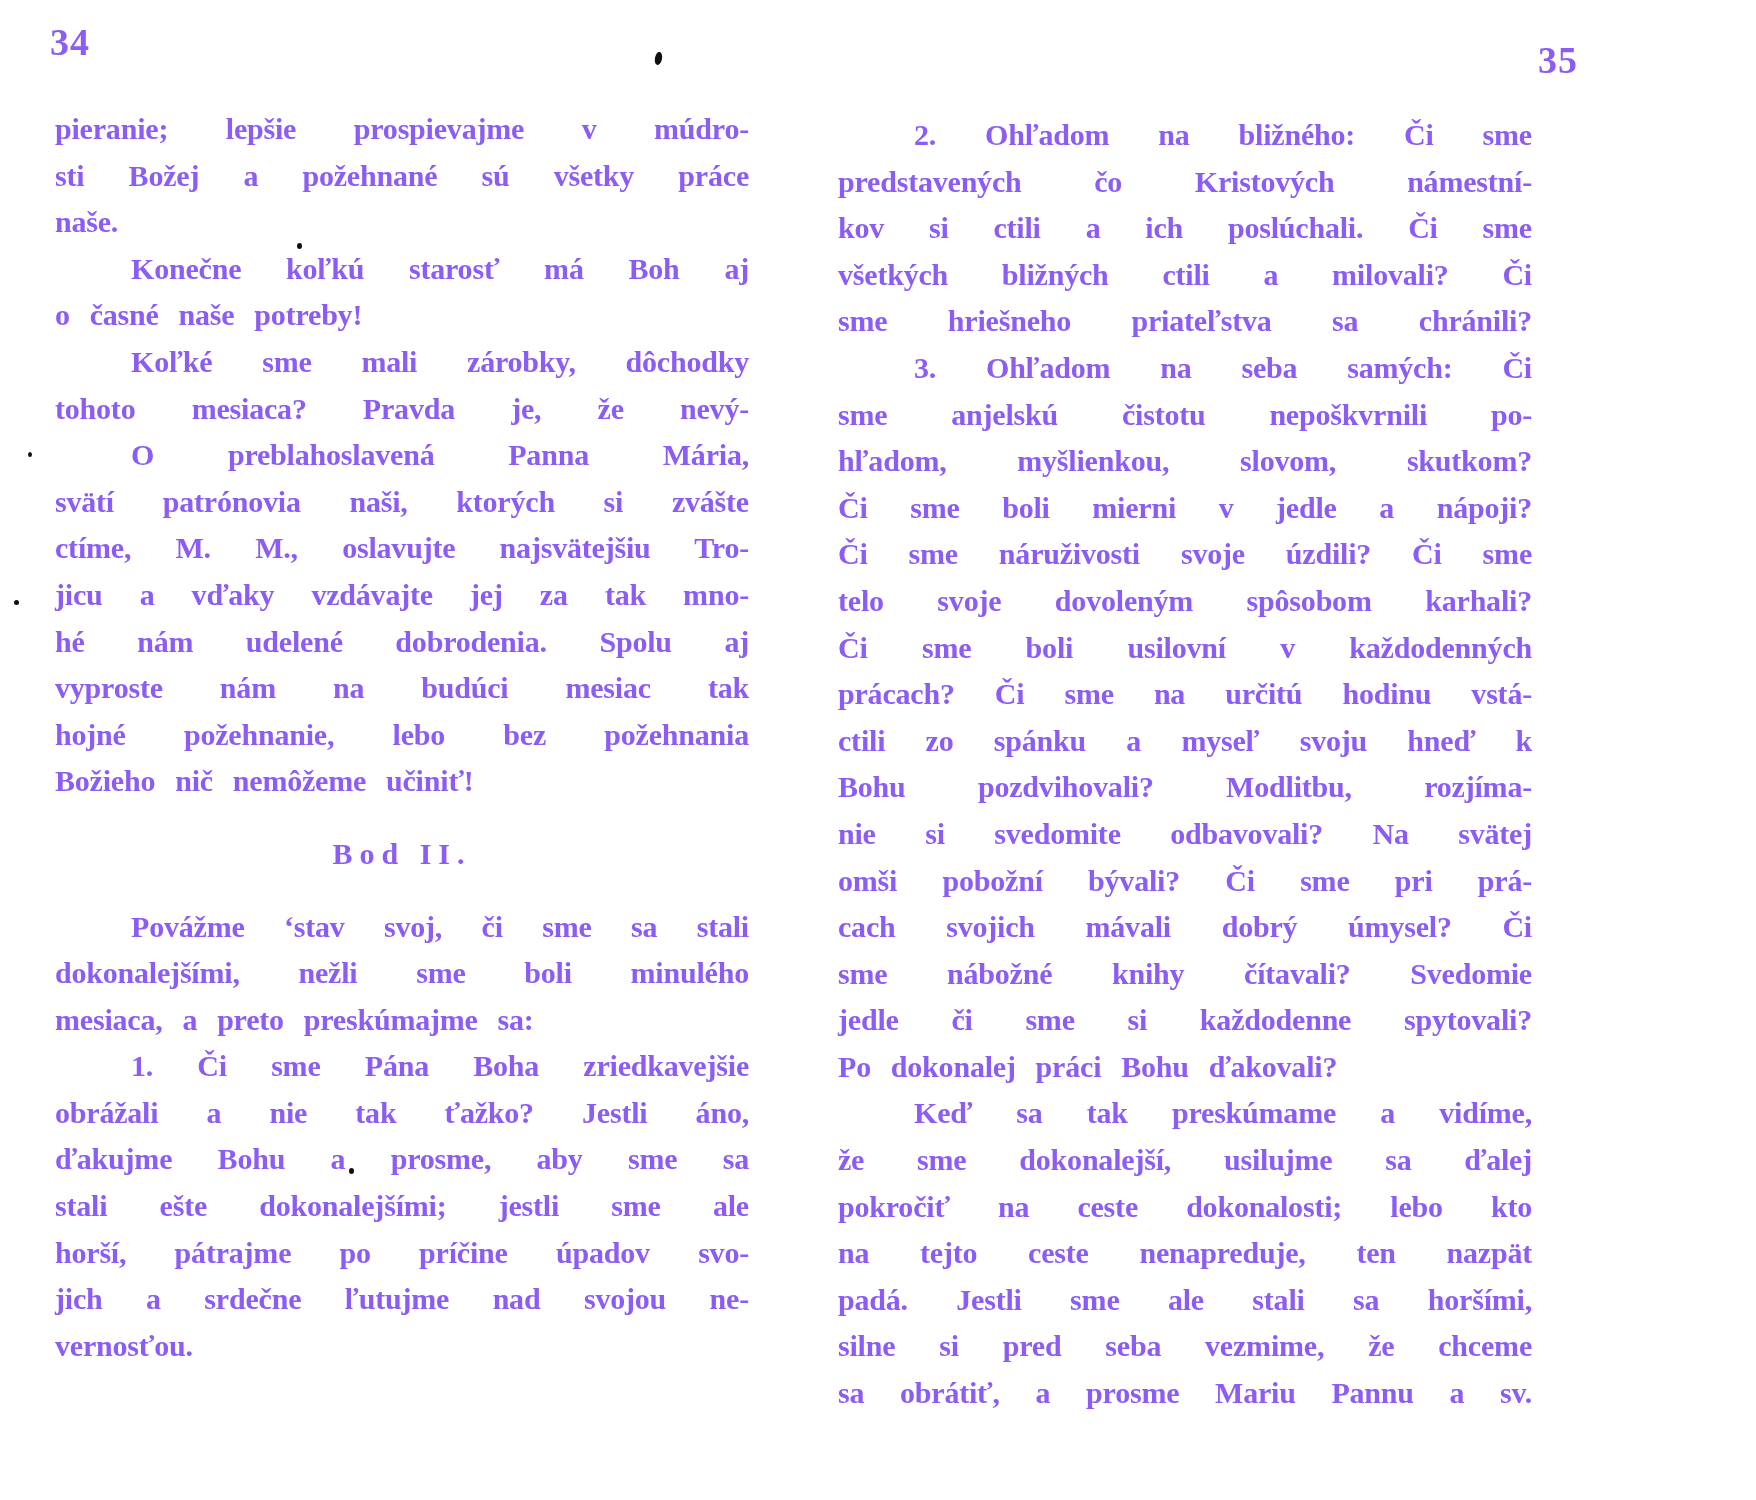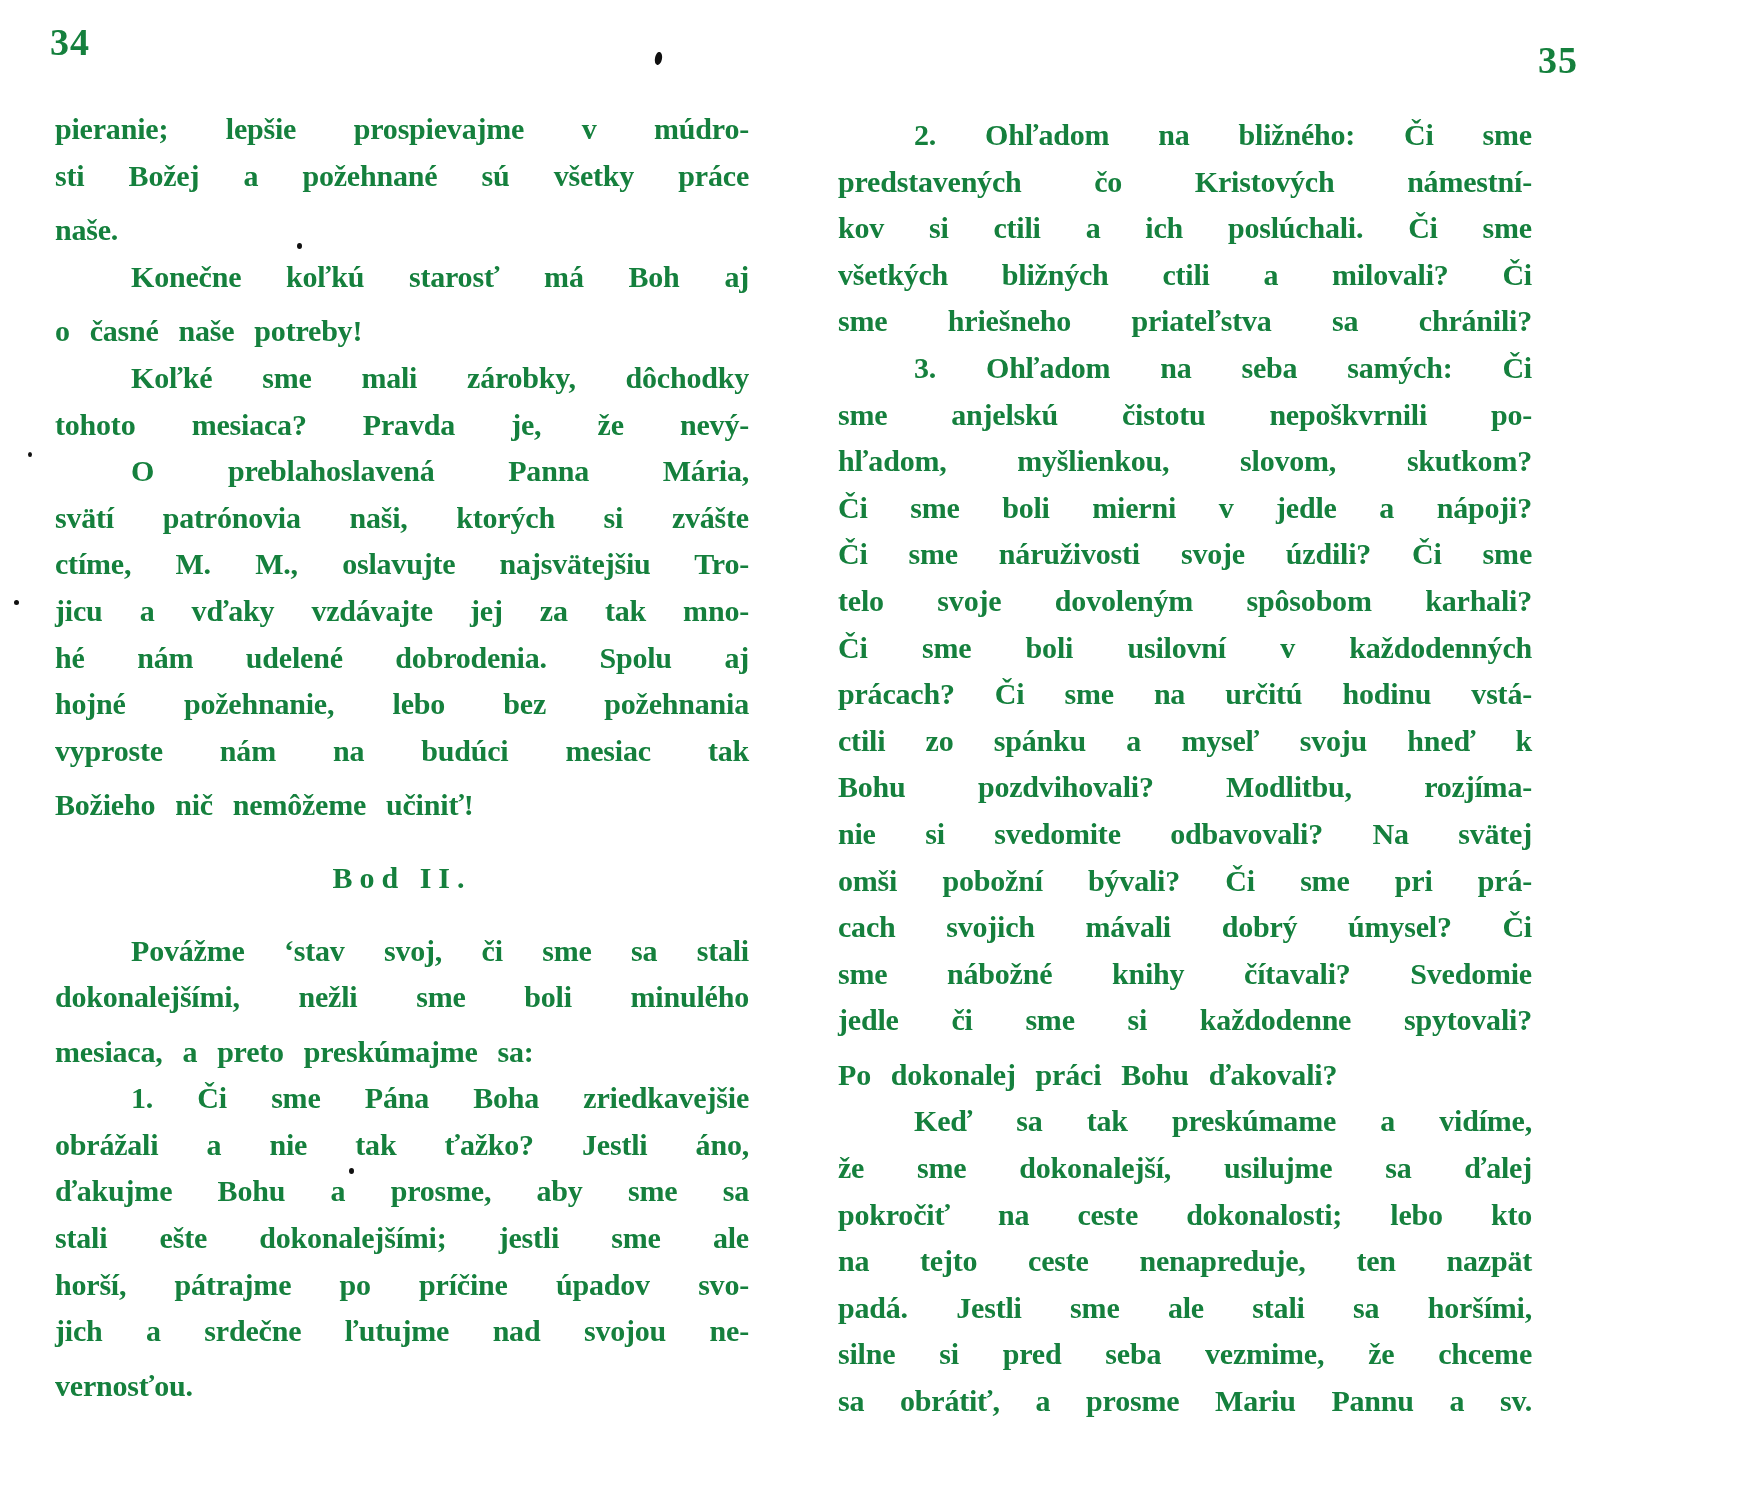--- a/index.html
+++ b/index.html
@@ -1,36 +1,36 @@
 <!DOCTYPE html>
 <html><head>
 <meta charset="utf-8">
 <style>
   html,body { margin:0; padding:0; background:#ffffff; }
   .sheet {
     position:relative; width:1616px; height:1500px;
     background:#ffffff; overflow:hidden;
     font-family:"Liberation Serif","DejaVu Serif",serif;
-    color:#15803d;
+    color:#8b5cf6;
   }
   .pagenum {
     position:absolute; font-weight:bold; font-size:38px; letter-spacing:1px;
   }
   .pagenum-left  { left:50px;  top:20px; }
   .pagenum-right { right:38px; top:14px;margin-top:24px; }
   .col { position:absolute; width:694px; }
   .col-left  { left:55px;  top:106px; }
   .col-right { left:838px; top:112px; }
   .line {
     font-size:30px; font-weight:bold;
     line-height:46.6px; height:46.6px;
     letter-spacing:-0.2px;
     text-align:justify; text-align-last:justify;
   }
-  .line.align-left  { text-align:center;  text-align-last:left; word-spacing:0.42em;margin-top:8px; }
+  .line.align-left  { text-align:center;  text-align-last:left; word-spacing:0.42em; }
   .line.indent { padding-left:76px; }
   .line.heading {
     text-align:center; text-align-last:center;
     letter-spacing:7px; margin:26px 0; height:46.6px;
   }
   
   .speck { position:absolute; background:#101010; border-radius:50%; }
   .sp1 { left:655px; top:52px;  width:7px;  height:13px; border-radius:45% 55% 50% 50%; transform:rotate(12deg); }
   .sp2 { left:297px; top:243px; width:5px;  height:6px; }
   .sp3 { left:349px; top:1168px;width:5px;  height:6px; }
@@ -52,22 +52,22 @@
       <div class="line align-left">naše.</div>
       <div class="line indent">Konečne koľkú starosť má Boh aj</div>
       <div class="line align-left">o časné naše potreby!</div>
       <div class="line indent">Koľké sme mali zárobky, dôchodky</div>
       <div class="line">tohoto mesiaca? Pravda je, že nevý-</div>
       <div class="line indent">O preblahoslavená Panna Mária,</div>
       <div class="line">svätí patrónovia naši, ktorých si zvášte</div>
       <div class="line">ctíme, M. M., oslavujte najsvätejšiu Tro-</div>
       <div class="line">jicu a vďaky vzdávajte jej za tak mno-</div>
       <div class="line">hé nám udelené dobrodenia. Spolu aj</div>
+      <div class="line">vyproste nám na budúci mesiac tak</div>
       <div class="line">hojné požehnanie, lebo bez požehnania</div>
-      <div class="line">vyproste nám na budúci mesiac tak</div>
       <div class="line align-left">Božieho nič nemôžeme učiniť!</div>
       <div class="line heading">Bod II.</div>
       <div class="line indent">Povážme ‘stav svoj, či sme sa stali</div>
       <div class="line">dokonalejšími, nežli sme boli minulého</div>
       <div class="line align-left">mesiaca, a preto preskúmajme sa:</div>
       <div class="line indent">1. Či sme Pána Boha zriedkavejšie</div>
       <div class="line">obrážali a nie tak ťažko? Jestli áno,</div>
       <div class="line">ďakujme Bohu a prosme, aby sme sa</div>
       <div class="line">stali ešte dokonalejšími; jestli sme ale</div>
       <div class="line">horší, pátrajme po príčine úpadov svo-</div>

